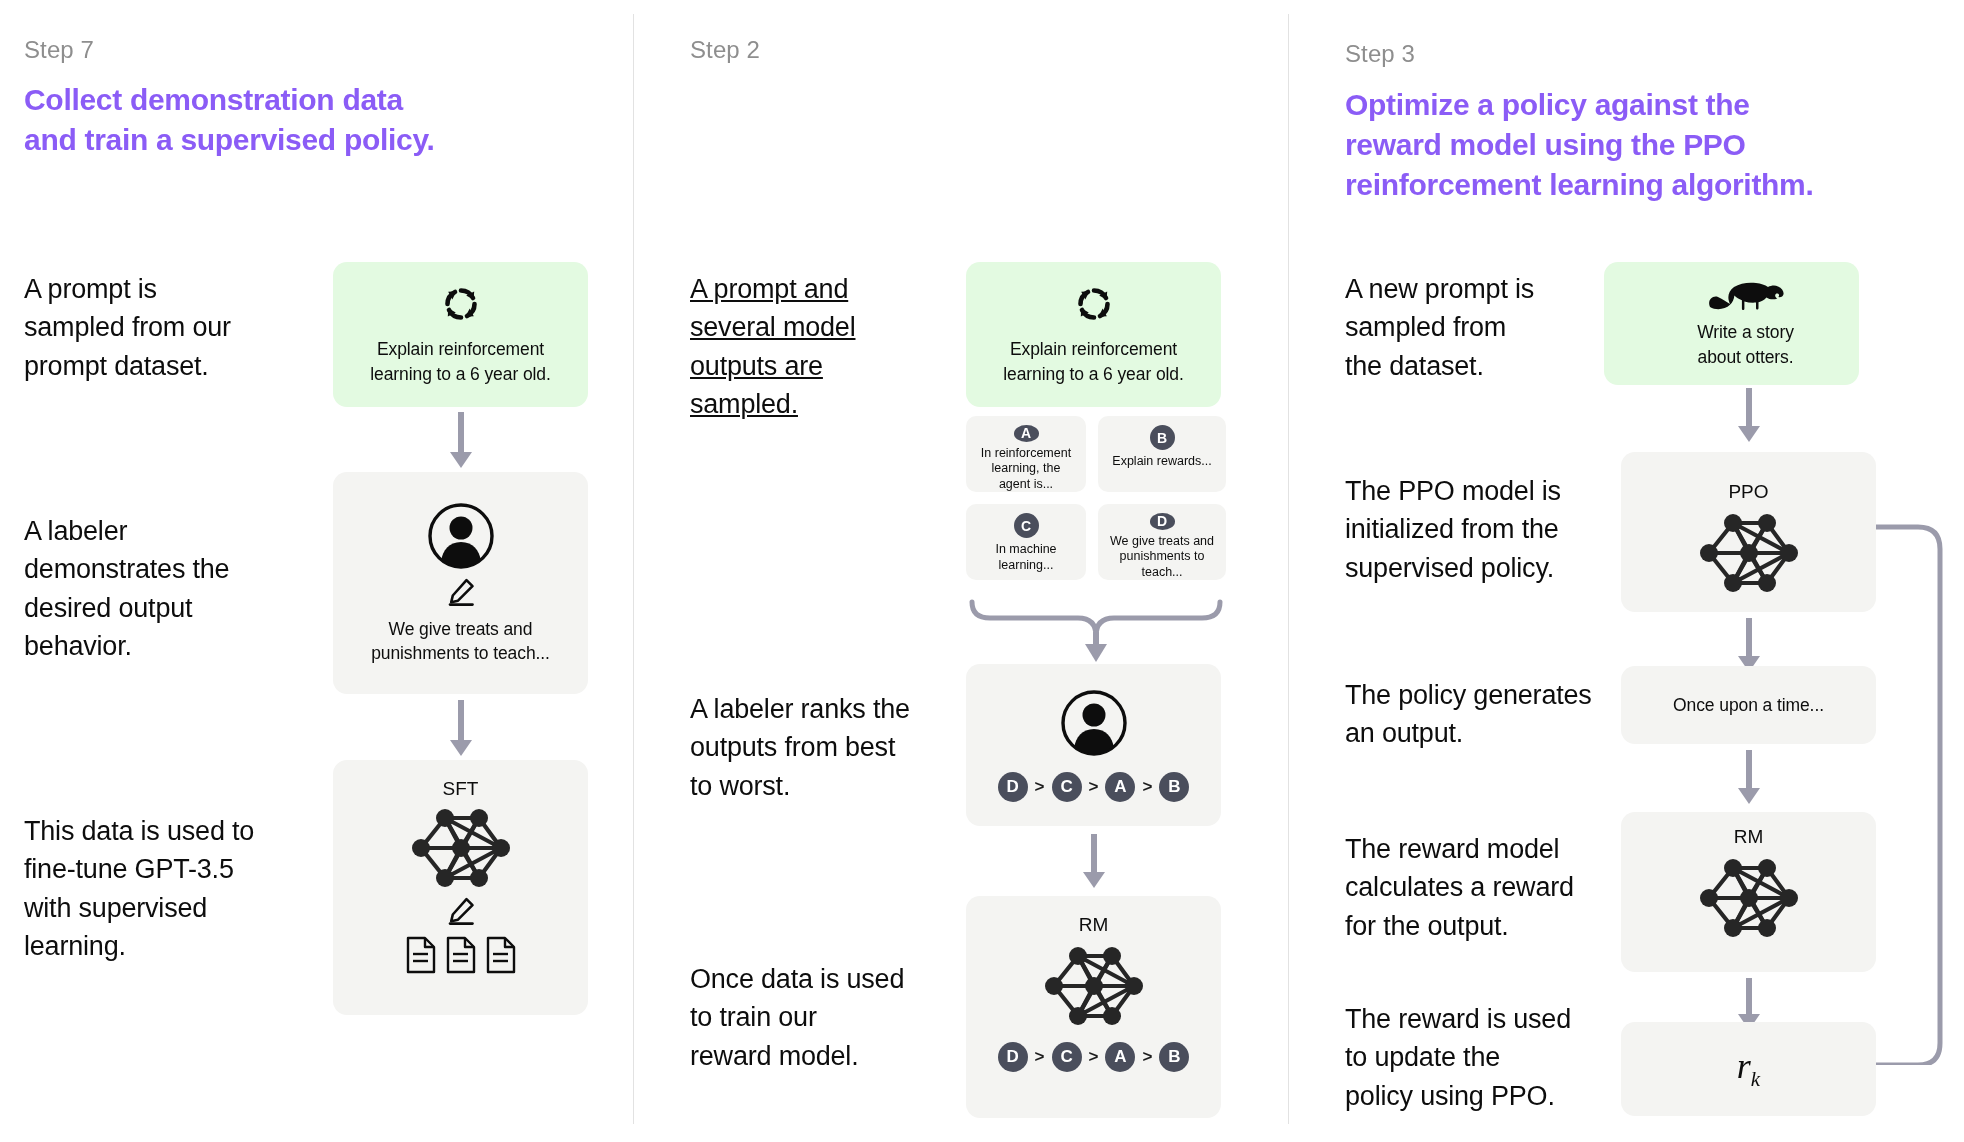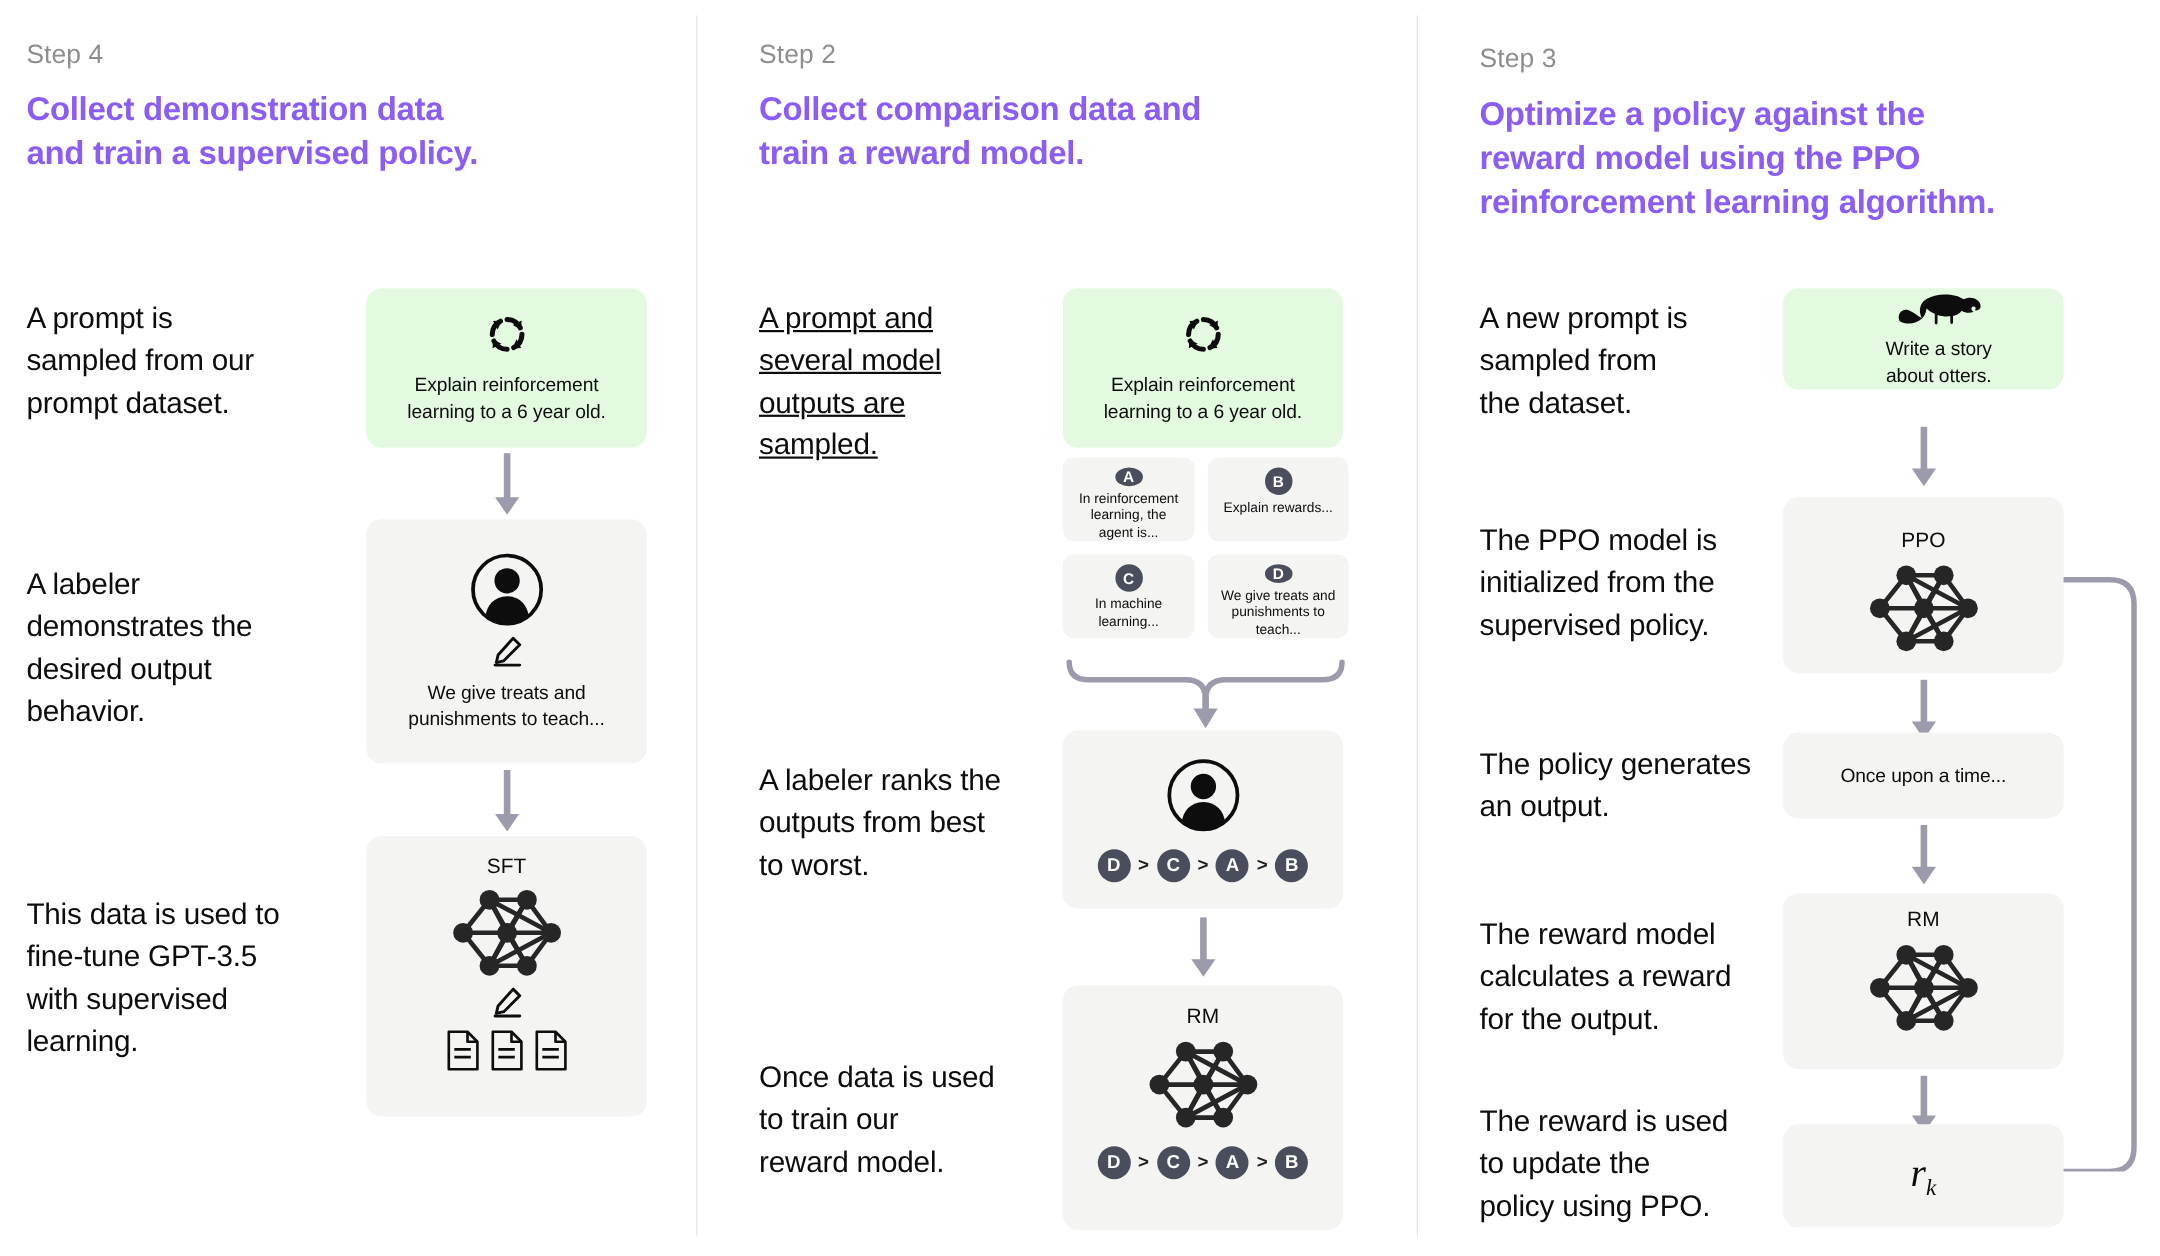--- a/index.html
+++ b/index.html
@@ -122,21 +122,21 @@
 </style>
 </head>
 <body>
 
 <div class="page">
 
   <div class="divider d1"></div>
   <div class="divider d2"></div>
 
   <div class="col c1">
-    <div class="step-label" style="left:24px; top:36px;">Step 4</div>
+    <div class="step-label" style="left:24px; top:36px;">Step 7</div>
     <div class="step-title" style="left:24px; top:80px; width:560px; white-space:pre-line;">Collect demonstration data
 and train a supervised policy.</div>
 
     <div class="desc" style="left:24px; top:512px; width:300px; white-space:pre-line;">A labeler
 demonstrates the
 desired output
 behavior.</div>
     <div class="desc" style="left:24px; top:270px; width:300px; white-space:pre-line;">A prompt is
 sampled from our
 prompt dataset.</div>
@@ -255,22 +255,20 @@
             <line x1="8" y1="18" x2="23" y2="18" stroke="#0d0d0d" stroke-width="2.4"></line>
             <line x1="8" y1="25" x2="23" y2="25" stroke="#0d0d0d" stroke-width="2.4"></line>
           </svg>
         </span>
       </div>
     </div>
   </div>
 
   <div class="col c2">
     <div class="step-label" style="left:57px; top:36px;">Step 2</div>
-    <div class="step-title" style="left:57px; top:80px; width:580px; white-space:pre-line;">Collect comparison data and
-train a reward model.</div>
 
     <div class="desc" style="left:57px; top:270px; width:300px; white-space:pre-line;text-decoration:underline;">A prompt and
 several model
 outputs are
 sampled.</div>
     <div class="desc" style="left:57px; top:690px; width:300px; white-space:pre-line;">A labeler ranks the
 outputs from best
 to worst.</div>
     <div class="desc" style="left:57px; top:960px; width:300px; white-space:pre-line;">Once data is used
 to train our
@@ -417,21 +415,21 @@
 to update the
 policy using PPO.</div>
 
     <div style="position:absolute; left:400px; top:505px; width:276px; height:560px; pointer-events:none;">
       <svg width="276" height="560" viewBox="0 0 276 560">
         <path d="M8 560 L230 560 Q252 560 252 538 L252 44 Q252 22 230 22 L34 22" fill="none" stroke="#9b9bab" stroke-width="5" stroke-linecap="round"></path>
         <path d="M40 11 L40 33 L18 22 Z" fill="#9b9bab"></path>
       </svg>
     </div>
 
-    <div class="card green" style="left:333px; top:262px; width:255px; height:92px;padding-left:28px;">
+    <div class="card green" style="left:316px; top:262px; width:255px; height:123px;padding-left:28px;">
       <span style="margin-bottom:6px;">
         <svg class="svg-ico" width="82" height="36" viewBox="0 0 82 36">
           <path d="M5 29 C2 23 7 17 13 19 C18 21 21 24 25 26 C22 20 23 13 29 9
                    C35 5 44 4 51 5 C56 5.6 60 7 63 9 C66 7.5 70 7 73 8.4
                    C77 10 79 13.5 78.5 16.2 C78 18.6 75.6 19.6 73.4 19
                    C74.6 17.6 74.2 16 72.6 15.6 C71.4 15.3 70.4 16 70.2 17.2
                    C70 18.8 71 20 72.4 20.4 C68.6 22 64.6 21.6 61.4 19.4
                    C59.4 22 56.5 23.5 53.5 24.2 L53.5 30 C53.5 32 51 32 51 30
                    L51 24.6 C47 25 43 24.6 39.4 23.4 L39.4 30.4 C39.4 32.4 36.9 32.4 36.9 30.4
                    L36.9 22.2 C34 21 31.4 19.4 29.4 17.4 C29 21.2 27.5 24.4 25 26.8

